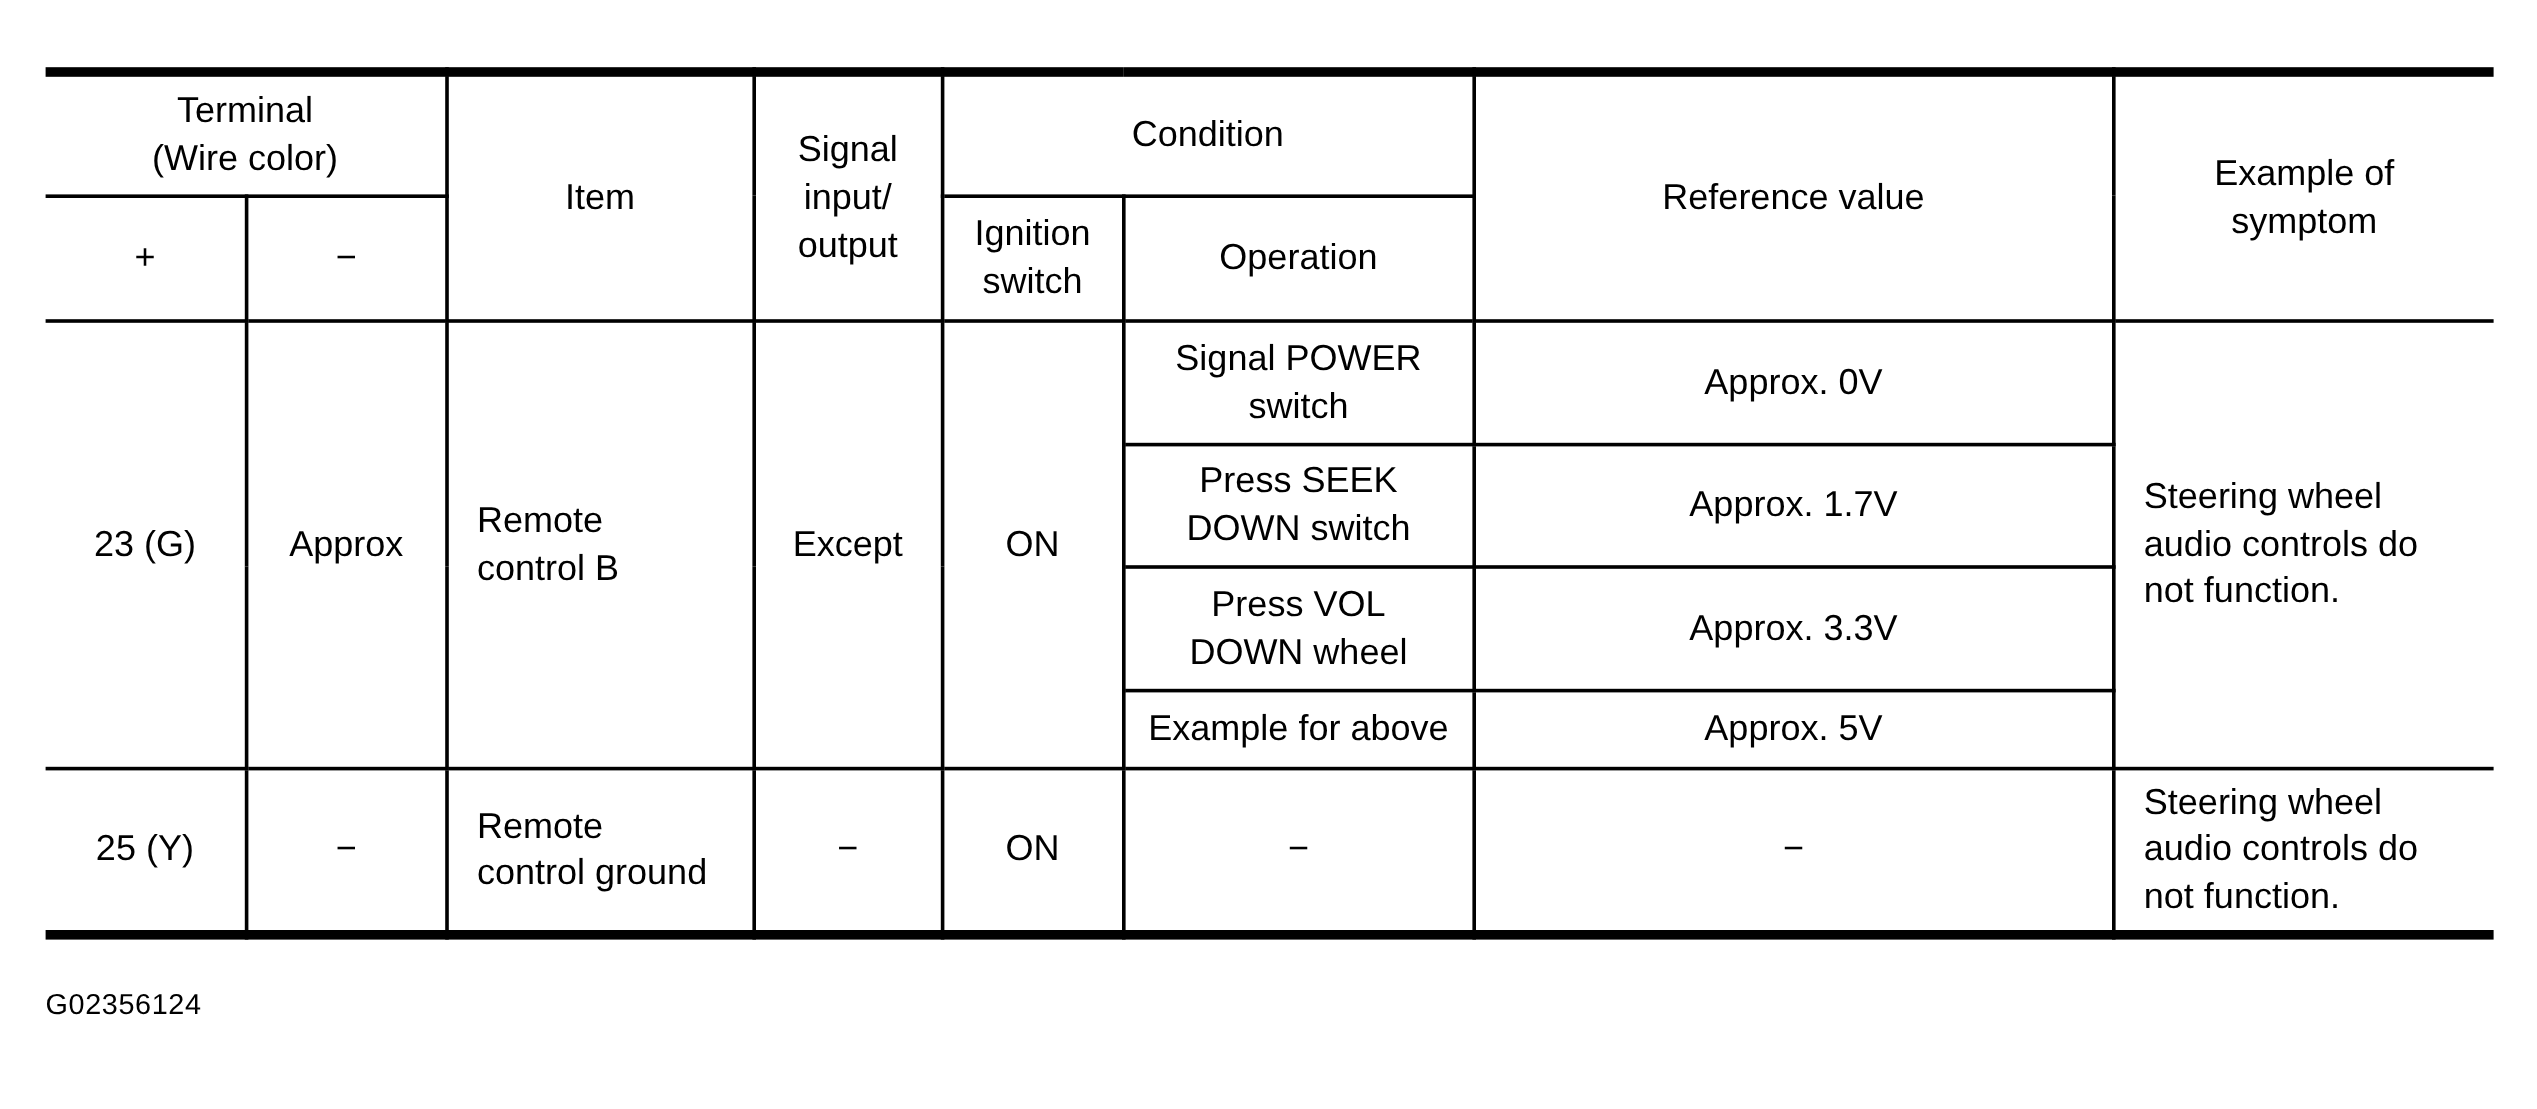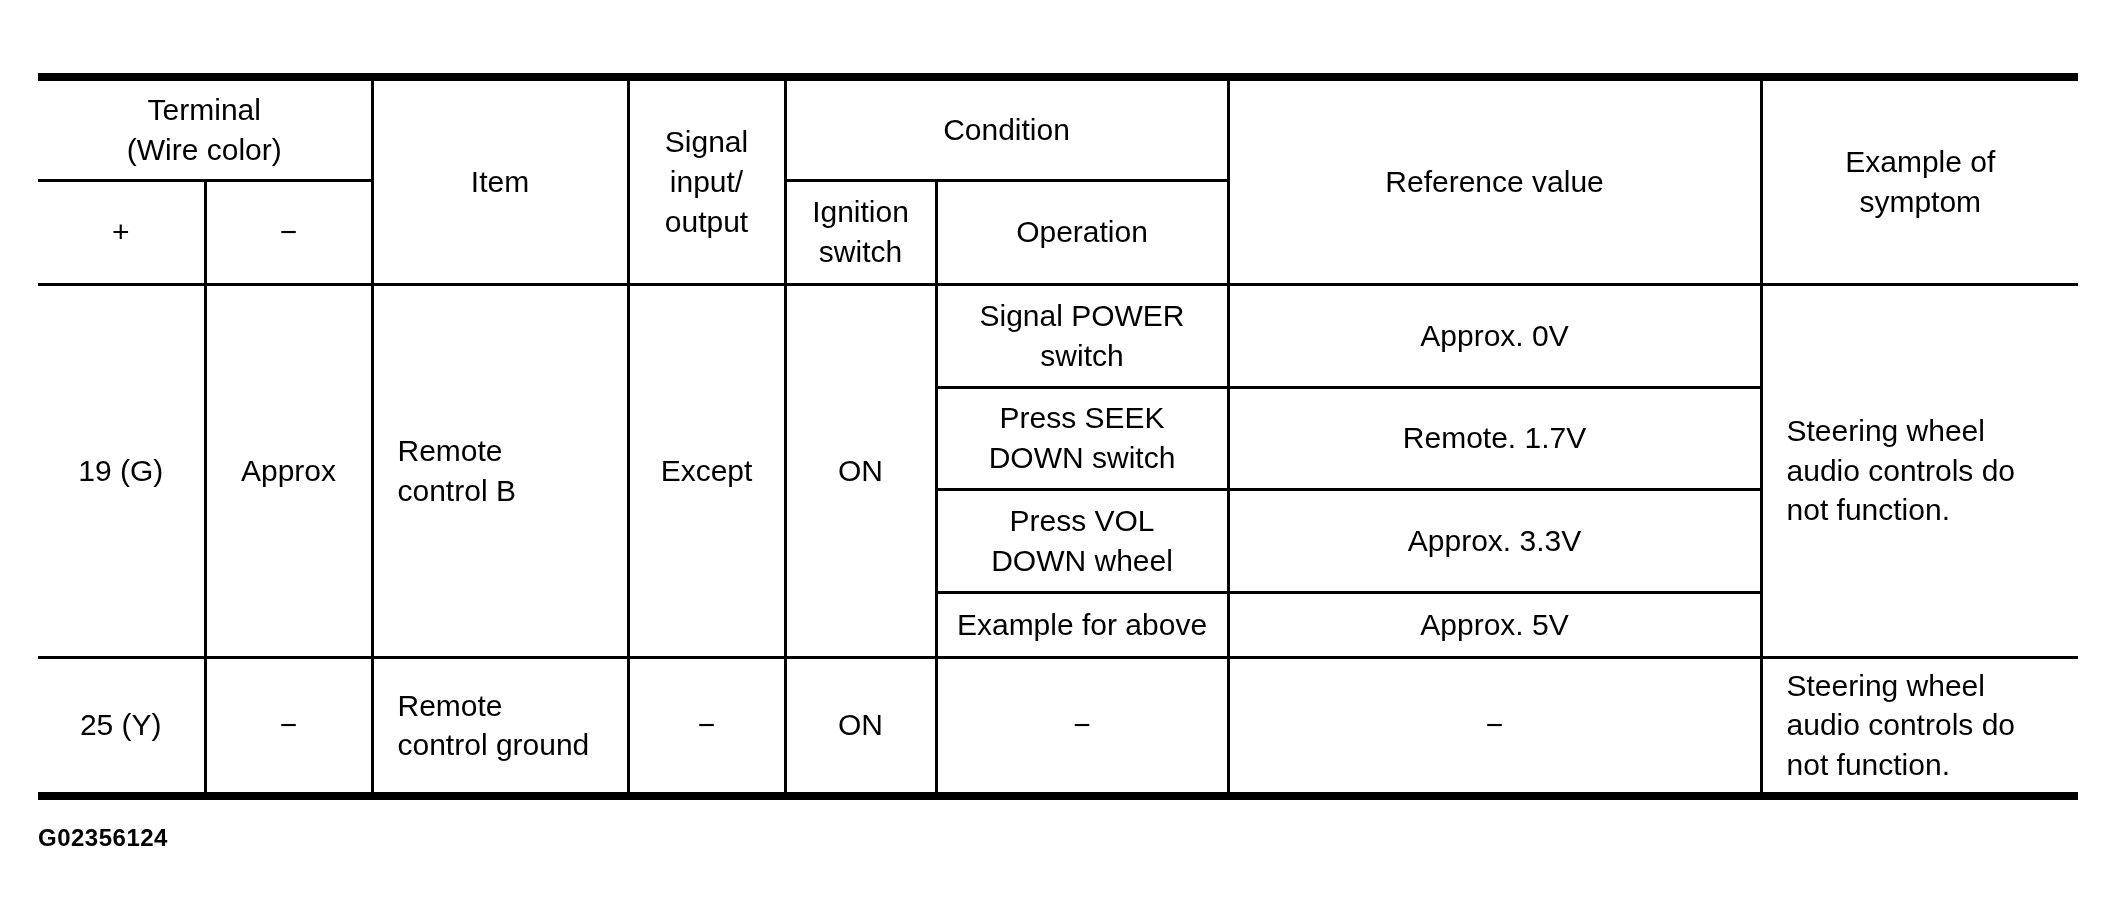--- a/index.html
+++ b/index.html
@@ -18,21 +18,21 @@
   .page {
     position: absolute;
     left: 0; top: 0;
     width: 2114px;
     height: 924px;
     background: #ffffff;
   }
   table.ref-table {
     position: absolute;
     left: 38px;
-    top: 73px;
+    top: 56px;
     width: 2040px;
     border-collapse: collapse;
     table-layout: fixed;
     border-top: 8px solid #000;
     border-bottom: 8px solid #000;
     border-left: hidden;
     border-right: hidden;
   }
   table.ref-table th,
   table.ref-table td {
@@ -58,21 +58,21 @@
   tr.b-r1  { height: 103px; }
   tr.b-r2  { height: 102px; }
   tr.b-r3  { height: 103px; }
   tr.b-r4  { height: 65px;  }
   tr.b-r5  { height: 139px; }
   .figure-id {
     position: absolute;
     left: 38px;
     top: 824px;
     font-size: 24px;
-    font-weight: 700;
+    font-weight: 400;
     letter-spacing: 0.5px;
   }
 </style>
 </head>
 <body>
 
 <div class="page">
 
   <table class="ref-table">
     <colgroup>
@@ -101,37 +101,37 @@
     </tr>
     <tr class="h-r2">
       <th>+</th>
       <th>−</th>
       <th>Ignition
 switch</th>
       <th>Operation</th>
     </tr>
 
     <tr class="b-r1">
-      <td rowspan="4">19 (G)</td>
+      <td rowspan="4">23 (G)</td>
       <td rowspan="4">Approx</td>
       <td rowspan="4" class="al">Remote
 control B</td>
       <td rowspan="4">Except</td>
       <td rowspan="4">ON</td>
       <td>Signal POWER
 switch</td>
       <td>Approx. 0V</td>
       <td rowspan="4" class="al">Steering wheel
 audio controls do
 not function.</td>
     </tr>
     <tr class="b-r2">
       <td>Press SEEK
 DOWN switch</td>
-      <td>Remote. 1.7V</td>
+      <td>Approx. 1.7V</td>
     </tr>
     <tr class="b-r3">
       <td>Press VOL
 DOWN wheel</td>
       <td>Approx. 3.3V</td>
     </tr>
     <tr class="b-r4">
       <td>Example for above</td>
       <td>Approx. 5V</td>
     </tr>

